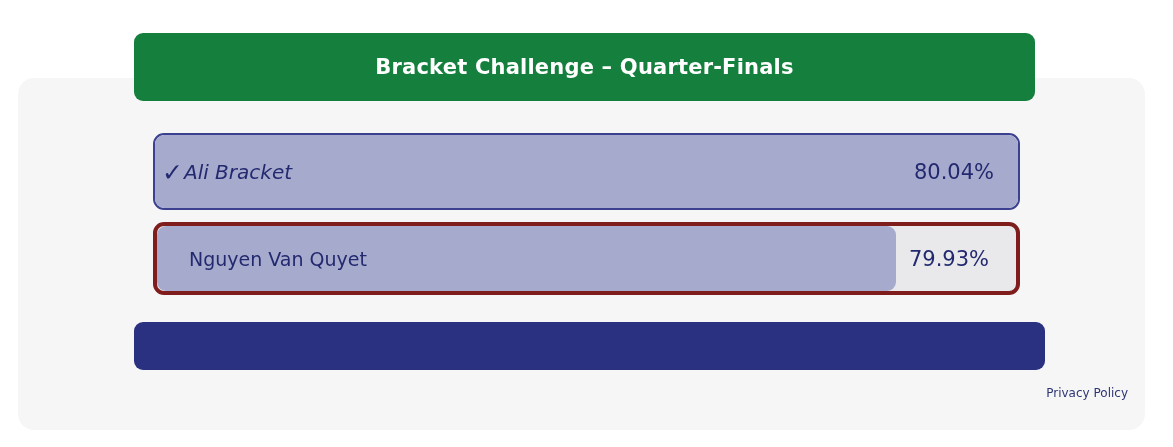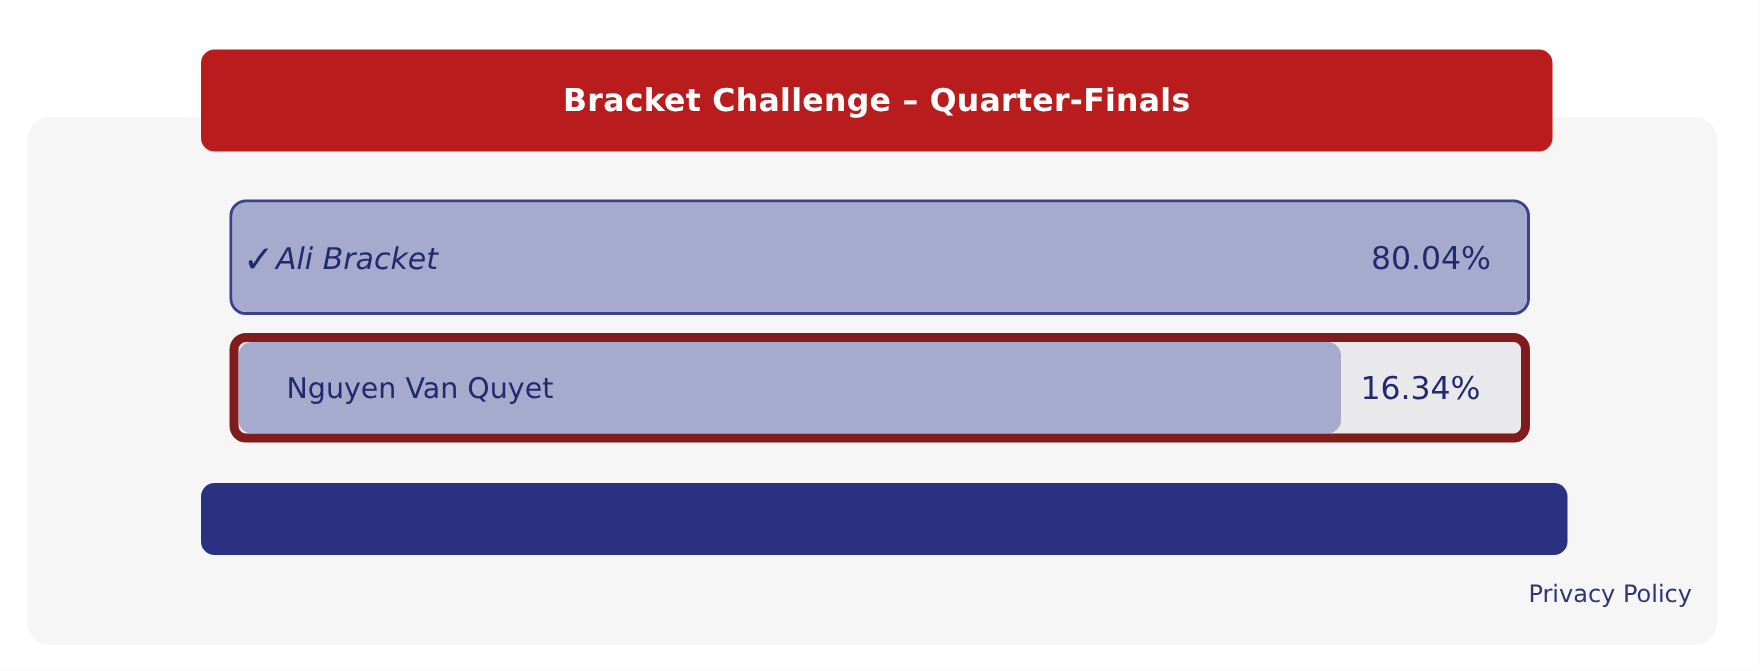--- a/index.html
+++ b/index.html
@@ -32,21 +32,21 @@
     box-sizing: border-box;
   }
 
   
   .poll-header {
     position: absolute;
     left: 134px;
     top: 33px;
     width: 901px;
     height: 68px;
-    background: #b91c1c;
+    background: #15803d;
     border-radius: 9px;
     display: flex;
     align-items: center;
     justify-content: center;
     z-index: 5;
   }
   .poll-header-title {
     color: #ffffff;
     font-size: 21px;
     font-weight: bold;
@@ -73,21 +73,21 @@
   }
 
   .option-row.selected {
     height: 77px;
     border: 2px solid #3b4190;
     margin-bottom: 12px;
   }
 
   .option-row.unselected {
     height: 73px;
-    border: 6px solid #7f1d1d;
+    border: 4px solid #7f1d1d;
   }
 
   .option-fill {
     position: absolute;
     left: 0;
     top: 0;
     bottom: 0;
     background: #a6abcd;
     border-radius: 9px;
   }
@@ -144,21 +144,21 @@
     border-radius: 9px;
     z-index: 4;
   }
 
   
   .privacy-link {
     position: absolute;
     right: 45px;
     top: 386px;
     color: #2f3575;
-    font-size: 16px;
+    font-size: 12px;
     text-decoration: none;
     z-index: 6;
     white-space: nowrap;
   }
 </style>
 </head>
 <body>
 
 <div class="stage">
 
@@ -180,21 +180,21 @@
         <span class="option-pct">80.04%</span>
       </div>
     </div>
 
     <div class="option-row unselected">
       <div class="option-fill" style="width:86%"></div>
       <div class="option-content">
         <span class="option-label">
           <span>Nguyen Van Quyet</span>
         </span>
-        <span class="option-pct">16.34%</span>
+        <span class="option-pct">79.93%</span>
       </div>
     </div>
 
   </div>
 
   <div class="footer-bar"></div>
 
   <a class="privacy-link" href="#">Privacy Policy</a>
 
 </div>

